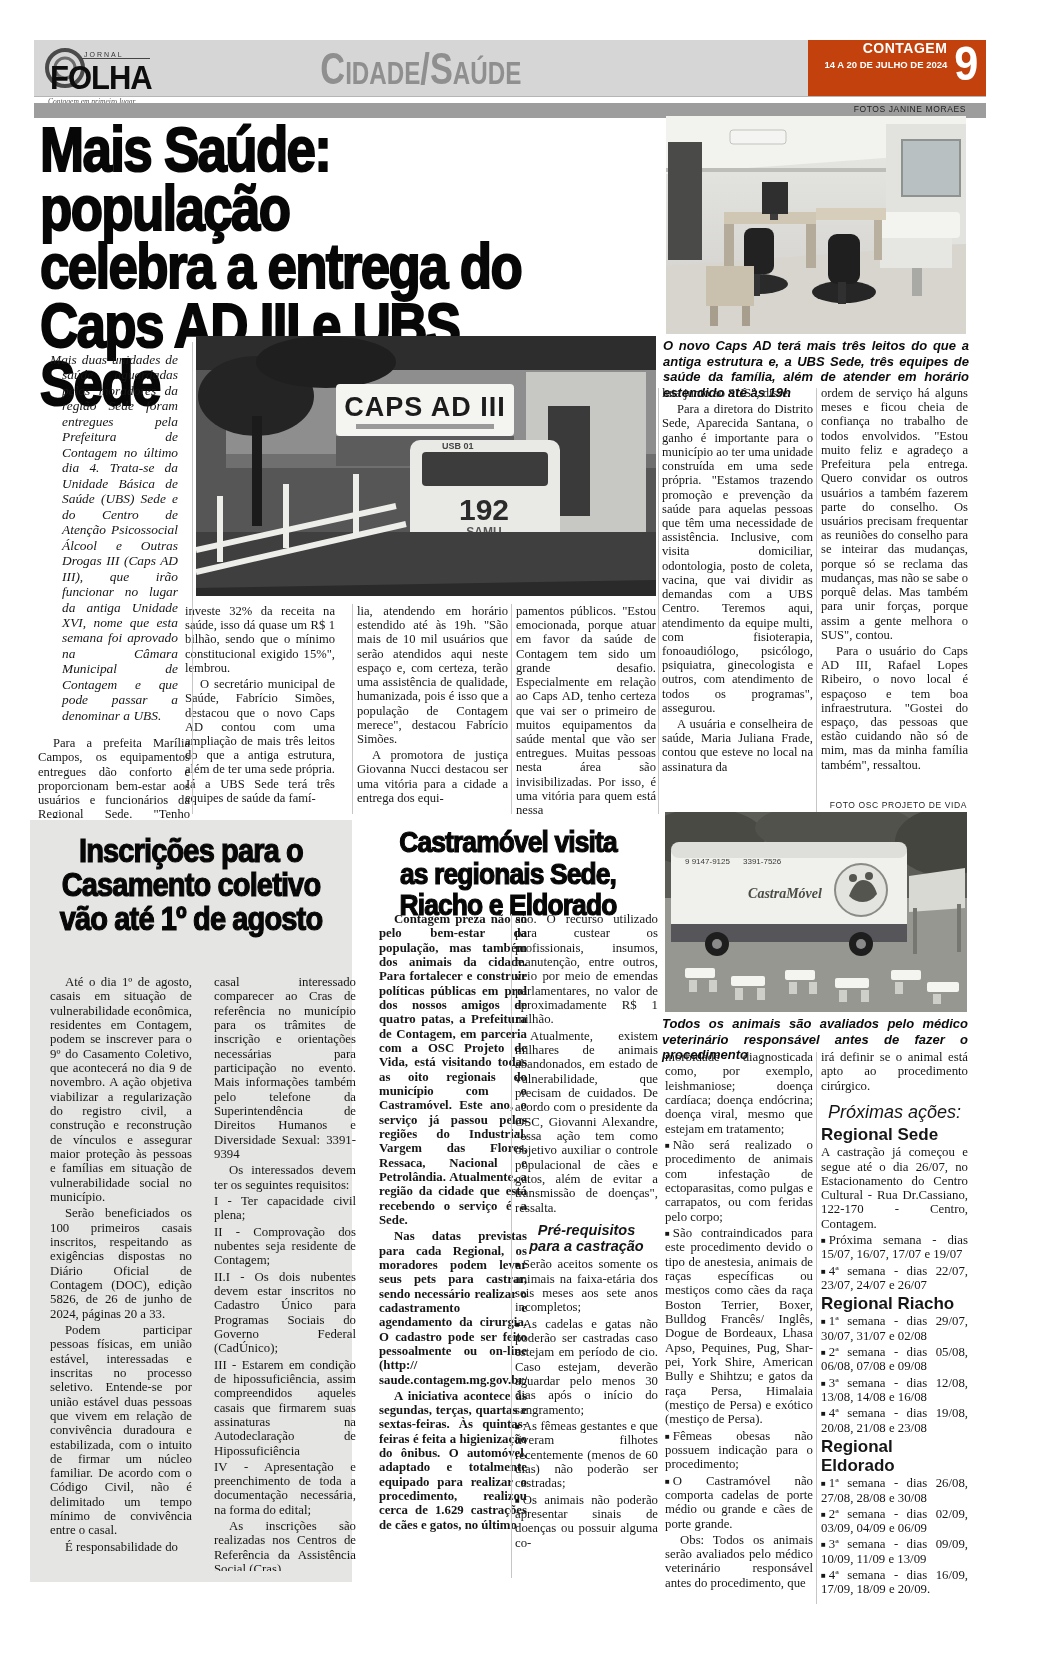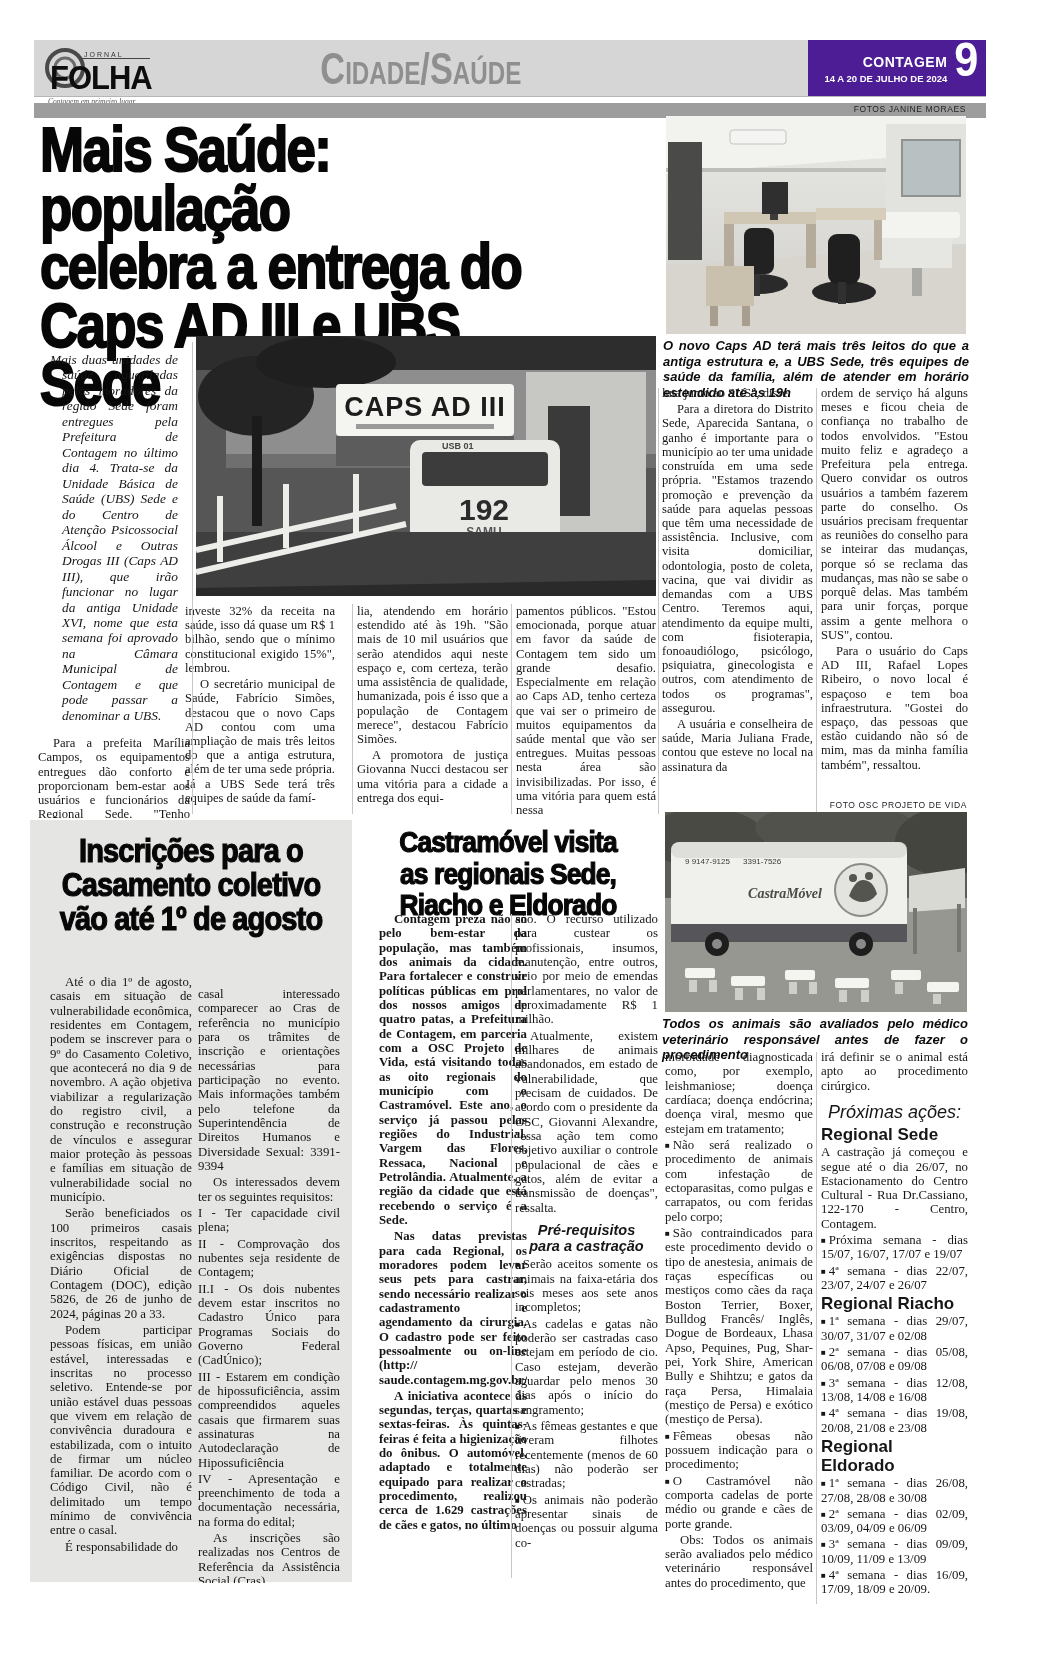--- a/index.html
+++ b/index.html
@@ -11,22 +11,22 @@
   .logo-kicker{font-family:"Liberation Sans",sans-serif;font-size:7px;letter-spacing:2px;color:#333;
                border-bottom:1px solid #444;display:inline-block;padding:0 26px 0 2px;margin-left:34px;}
   .logo-row{display:flex;align-items:flex-end;}
   .logo-name{font-family:"Liberation Sans",sans-serif;font-weight:700;font-size:31px;letter-spacing:-1px;
              color:#0d0d0d;transform:scaleY(1.05);margin-left:2px;}
   .logo-tagline{font-family:"Liberation Serif",serif;font-style:italic;font-size:7.5px;color:#555;}
   .section-title{position:absolute;left:0;right:178px;top:4px;text-align:center;
                  font-family:"Liberation Sans",sans-serif;font-weight:700;font-variant-caps:small-caps;
                  font-size:44px;color:#8f8f8f;letter-spacing:0;}
   .section-title span{display:inline-block;transform:scaleX(.78);transform-origin:center;}
-  .issue-box{position:absolute;right:0;top:0;width:178px;height:56px;background:#4c1d95;color:#fff;
-             display:flex;align-items:flex-end;justify-content:flex-end;padding:12px 6px;box-sizing:border-box;
+  .issue-box{position:absolute;right:0;top:0;width:178px;height:56px;background:#c2410c;color:#fff;
+             display:flex;align-items:flex-start;justify-content:flex-end;padding:0 6px;box-sizing:border-box;
              font-family:"Liberation Sans",sans-serif;}
   .issue-left{text-align:right;margin-right:6px;}
   .issue-city{font-weight:700;font-size:14px;letter-spacing:.5px;}
   .issue-date{font-weight:700;font-size:9.5px;margin-top:3px;white-space:nowrap;}
   .issue-num{font-weight:700;font-size:48px;line-height:1;transform:scaleX(.9);}
   .graybar{position:absolute;left:34px;top:103px;width:952px;height:15px;background:#9d9d9d;}
   
   .headline{position:absolute;font-family:"Liberation Sans",sans-serif;font-weight:700;color:#070707;}
   .h-inner{display:block;white-space:pre-line;}
   .h1-inner{font-size:63px;line-height:.93;letter-spacing:-2px;transform:scaleX(.84);transform-origin:left top;
@@ -206,21 +206,21 @@
       <span class="h-inner h2-inner">Inscrições para o
 Casamento coletivo
 vão até 1º de agosto</span>
     </div>
     <div class="col bot-col" style="left:20px;top:155px;width:142px;height:596px;">
         <p class="para ind">Até o dia 1º de agosto, casais em situação de vulnerabilidade econômica, residentes em Contagem, podem se inscrever para o 9º do Casamento Coletivo, que acontecerá no dia 9 de novembro. A ação objetiva viabilizar a regularização do registro civil, a construção e reconstrução de vínculos e assegurar maior proteção às pessoas e famílias em situação de vulnerabilidade social no município.</p>
         <p class="para ind">Serão beneficiados os 100 primeiros casais inscritos, respeitando as exigências dispostas no Diário Oficial de Contagem (DOC), edição 5826, de 26 de junho de 2024, páginas 20 a 33.</p>
         <p class="para ind">Podem participar pessoas físicas, em união estável, interessadas e inscritas no processo seletivo. Entende-se por união estável duas pessoas que vivem em relação de convivência duradoura e estabilizada, com o intuito de firmar um núcleo familiar. De acordo com o Código Civil, não é delimitado um tempo mínimo de convivência entre o casal.</p>
         <p class="para ind">É responsabilidade do</p>
       </div>
-    <div class="col bot-col" style="left:168px;top:155px;width:142px;height:596px;margin-top:12px;">
+    <div class="col bot-col" style="left:184px;top:155px;width:142px;height:596px;">
         <p class="para item">casal interessado comparecer ao Cras de referência no município para os trâmites de inscrição e orientações necessárias para participação no evento. Mais informações também pelo telefone da Superintendência de Direitos Humanos e Diversidade Sexual: 3391-9394</p>
         <p class="para ind">Os interessados devem ter os seguintes requisitos:</p>
         <p class="para item">I - Ter capacidade civil plena;</p>
         <p class="para item">II - Comprovação dos nubentes seja residente de Contagem;</p>
         <p class="para item">II.I - Os dois nubentes devem estar inscritos no Cadastro Único para Programas Sociais do Governo Federal (CadÚnico);</p>
         <p class="para item">III - Estarem em condição de hipossuficiência, assim compreendidos aqueles casais que firmarem suas assinaturas na Autodeclaração de Hipossuficiência</p>
         <p class="para item">IV - Apresentação e preenchimento de toda a documentação necessária, na forma do edital;</p>
         <p class="para ind">As inscrições são realizadas nos Centros de Referência da Assistência Social (Cras).</p>
       </div>
   </div>

